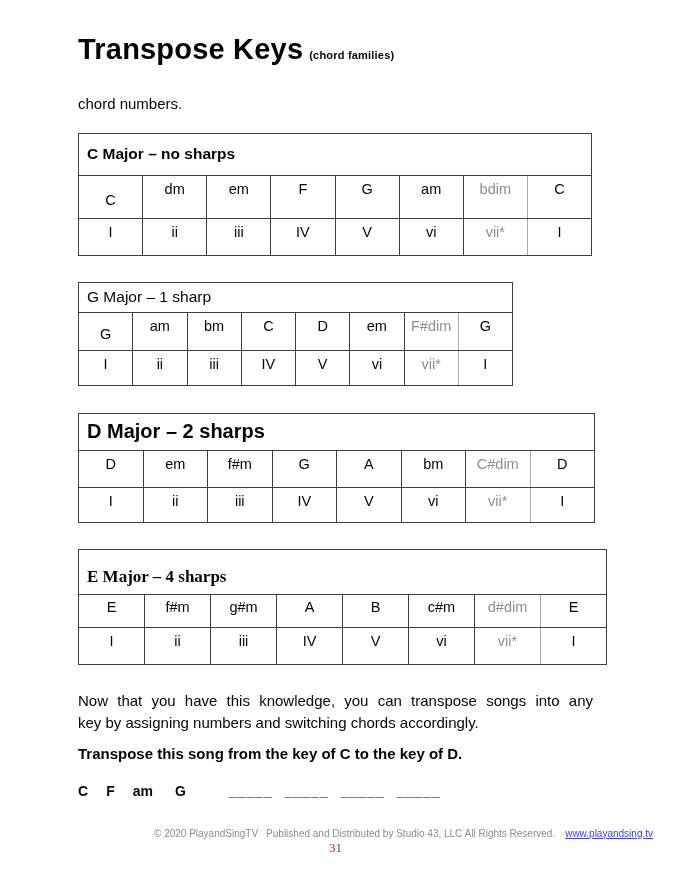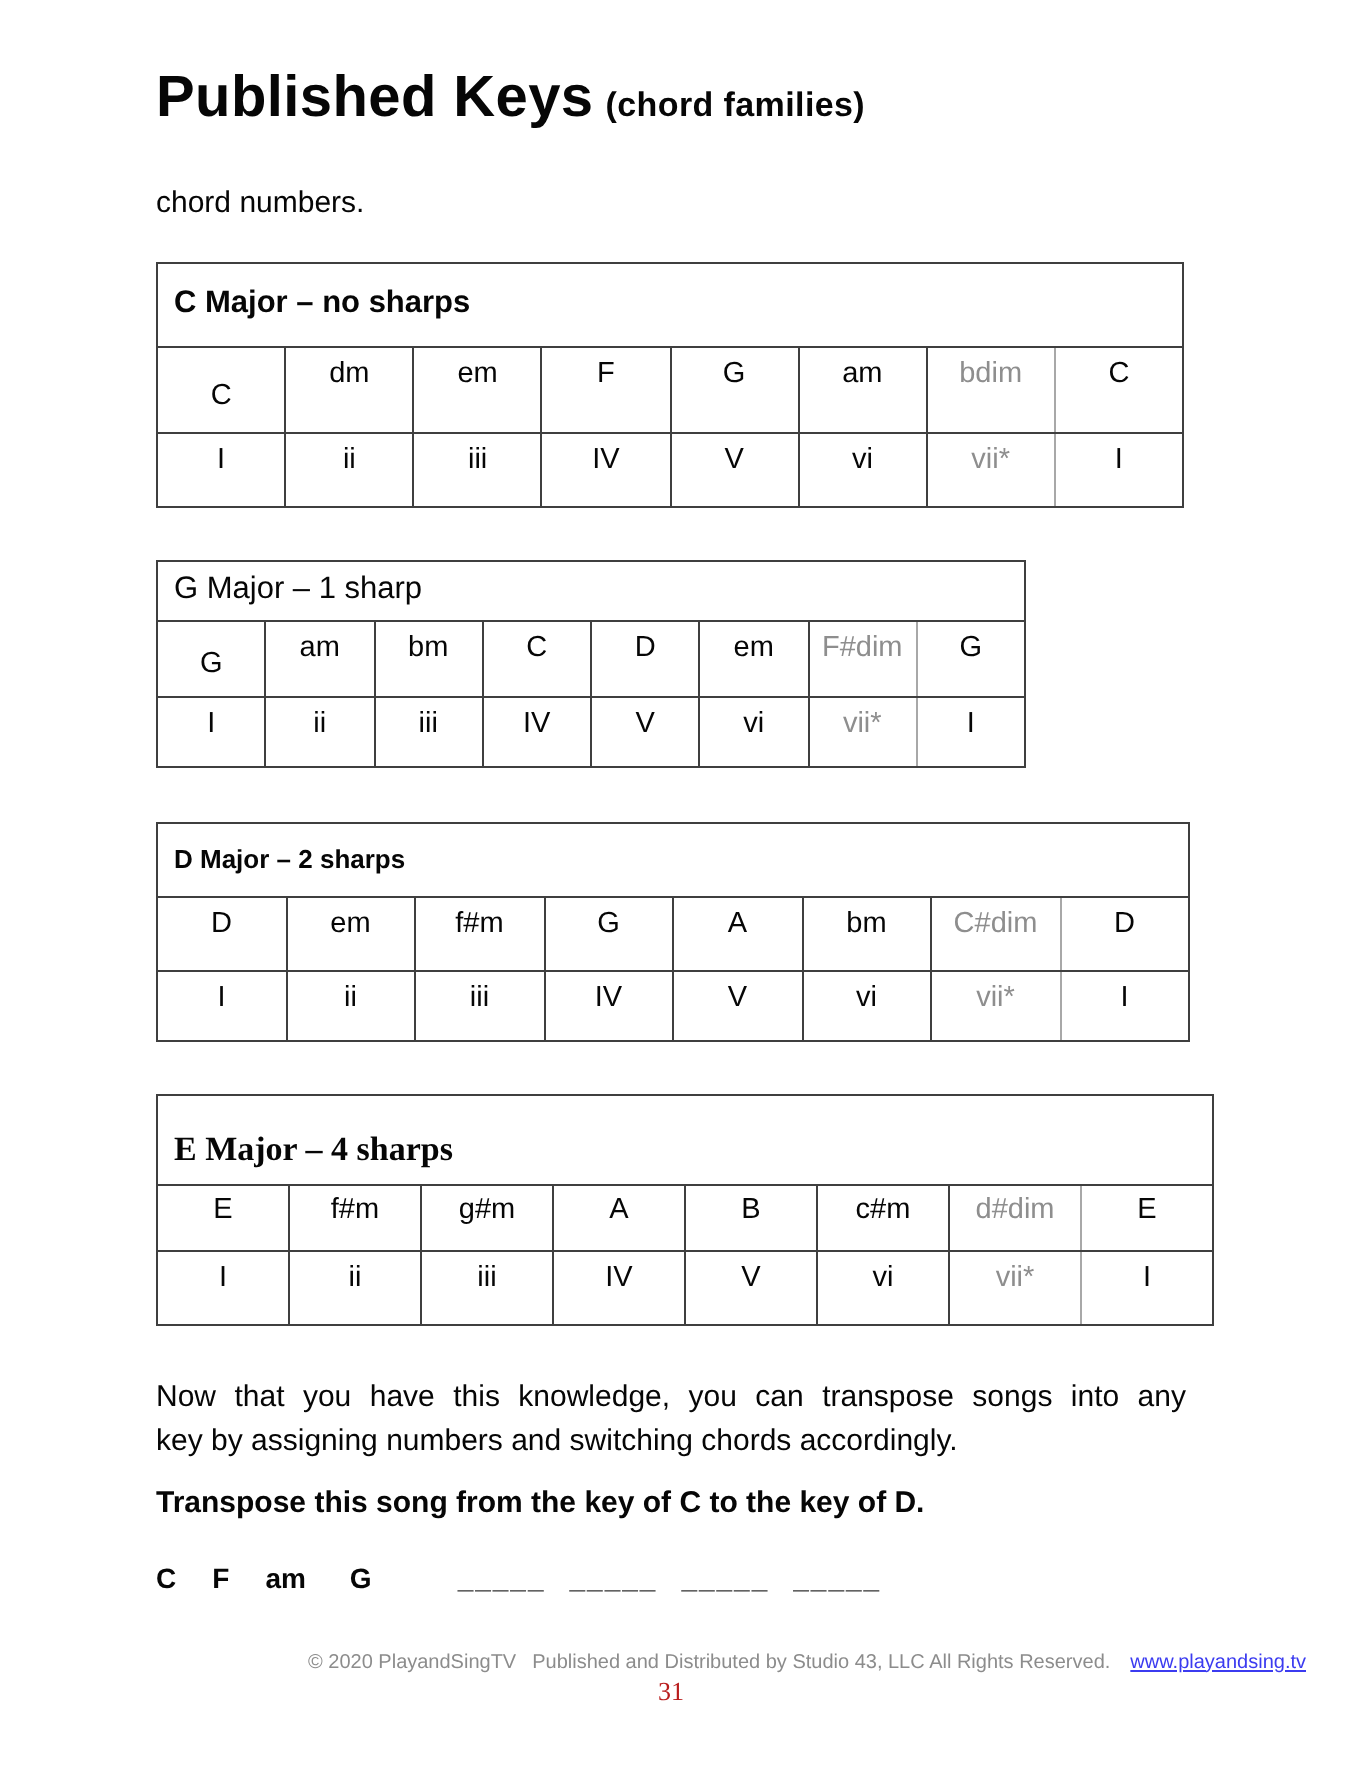--- a/index.html
+++ b/index.html
@@ -22,21 +22,21 @@
   
   .page-title{
     margin-top:31px;
     font-size:29px;
     font-weight:700;
     letter-spacing:0.2px;
     line-height:36px;
     white-space:nowrap;
   }
   .page-title .suffix{
-    font-size:17px;
+    font-size:11px;
     font-weight:700;
     margin-left:6px;
     text-align:right;
   }
 
   
   .para{width:515px;font-size:15px;line-height:22.5px;}
   .para .just{text-align:justify;text-align-last:justify;}
   .intro{margin-top:20px;}
   .outro{margin-top:25px;}
@@ -71,21 +71,21 @@
   #table-0 .row-header td{height:42px;font-weight:700;font-size:15.5px;}
   #table-0 .row-chords td{height:43px;}
   #table-0 .row-numerals td{height:37px;}
 
   #table-1{width:435px;margin-top:26px;}
   #table-1 .row-header td{height:30px;font-weight:400;font-size:15.5px;}
   #table-1 .row-chords td{height:38px;}
   #table-1 .row-numerals td{height:35px;}
 
   #table-2{width:517px;margin-top:27px;}
-  #table-2 .row-header td{height:37px;font-weight:700;font-size:13px;margin-top:34px;}
+  #table-2 .row-header td{height:37px;font-weight:700;font-size:20px;margin-top:34px;}
   #table-2 .row-chords td{height:37px;}
   #table-2 .row-numerals td{height:35px;}
 
   #table-3{width:529px;margin-top:26px;}
   #table-3 .row-header td{
     height:45px;font-weight:700;font-size:17px;
     font-family:"Liberation Serif",serif;
     vertical-align:bottom;padding-bottom:7px;
   }
   #table-3 .row-chords td{height:33px;padding-top:4px;}
@@ -124,21 +124,21 @@
     font-family:"Liberation Serif",serif;
     font-size:13px;
     color:#b91c1c;
   }
 </style>
 </head>
 <body>
 
 <div class="page">
 
-  <h1 class="page-title"><span>Published Keys</span><span class="suffix">(chord families)</span></h1>
+  <h1 class="page-title"><span>Transpose Keys</span><span class="suffix">(chord families)</span></h1>
 
   <div class="para intro">
     <div>chord numbers.</div>
   </div>
 
   <table class="chord-table" id="table-0">
       <tbody>
         <tr class="row-header">
           <td colspan="8">C Major – no sharps</td>
         </tr>

